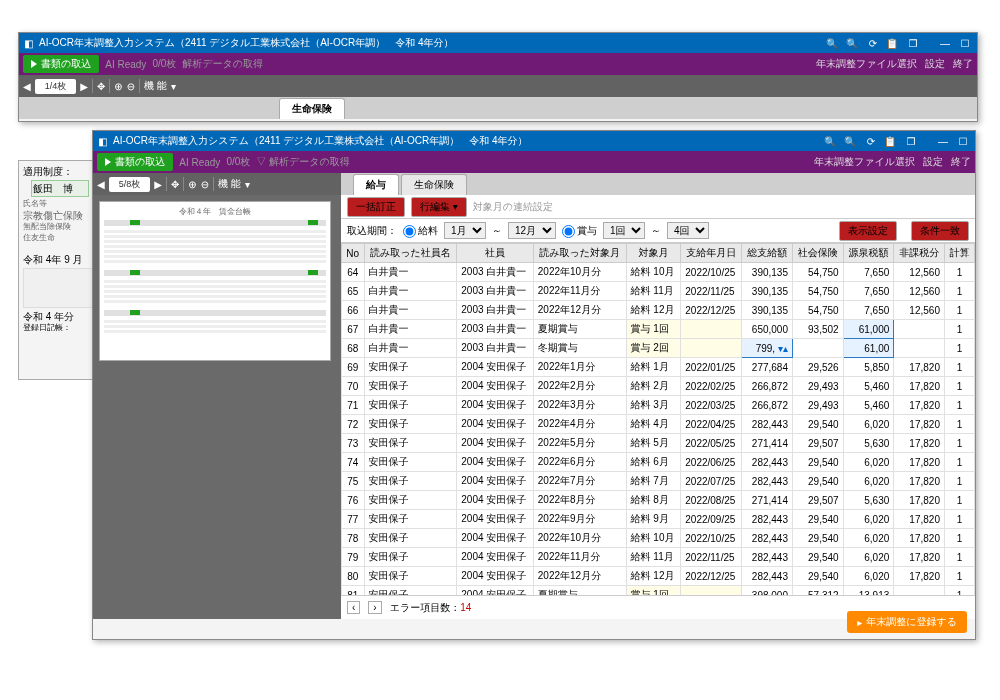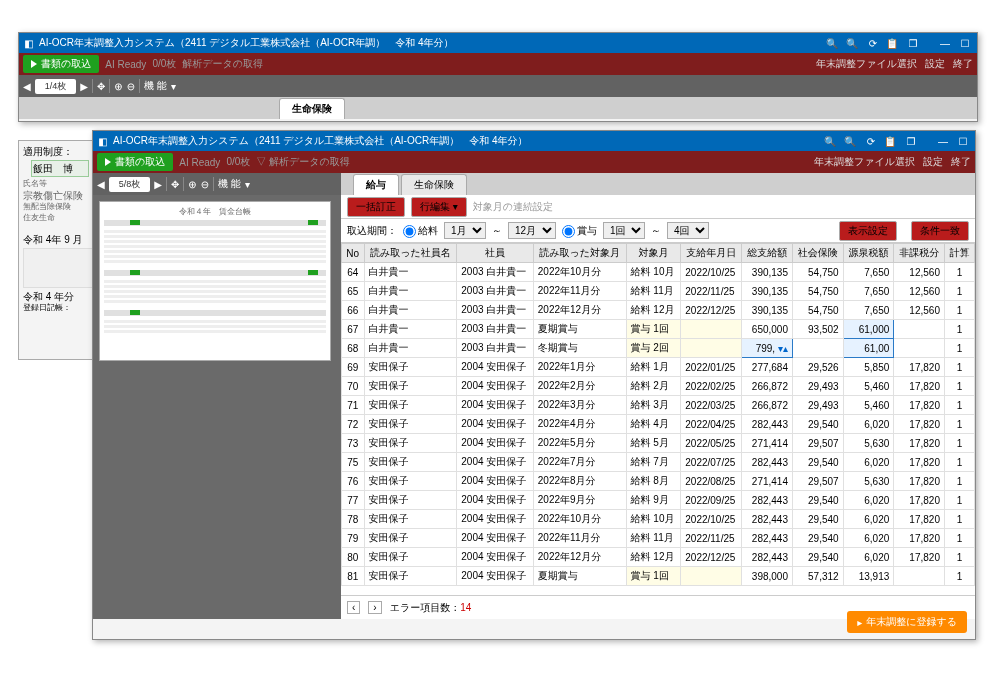--- a/index.html
+++ b/index.html
@@ -3,21 +3,21 @@
 <meta charset="utf-8">
 <style>
 *{box-sizing:border-box;margin:0;padding:0;font-family:"Meiryo","MS PGothic",sans-serif;font-size:10px}
 body{background:#fff;width:1000px;height:700px;position:relative;overflow:hidden}
 .win{position:absolute;background:#f4f4f4;border:1px solid #888;box-shadow:2px 2px 6px rgba(0,0,0,.3)}
 .titlebar{background:#0068b7;color:#fff;height:20px;display:flex;align-items:center;padding:0 4px;gap:4px}
 .titlebar .icn{width:12px;height:12px;display:inline-flex;align-items:center;justify-content:center}
 .titlebar .ttl{flex:1;white-space:nowrap;overflow:hidden}
 .titlebar .tools{display:flex;gap:4px}
 .titlebar .tools span{width:16px;height:16px;display:inline-flex;align-items:center;justify-content:center;cursor:pointer}
-.toolbar{background:#7f1d1d;color:#ddd;height:22px;display:flex;align-items:center;padding:0 4px;gap:6px}
+.toolbar{background:#701a75;color:#ddd;height:22px;display:flex;align-items:center;padding:0 4px;gap:6px}
 .toolbar .btn-green{background:#1fa01f;color:#fff;padding:2px 8px;border-radius:2px;cursor:pointer;display:flex;align-items:center;gap:4px}
 .toolbar .arrow-r{width:0;height:0;border-top:4px solid transparent;border-bottom:4px solid transparent;border-left:6px solid #fff}
 .toolbar .disabled{color:#999}
 .toolbar .right{margin-left:auto;display:flex;gap:8px;align-items:center}
 .toolbar .link{cursor:pointer}
 .pager{background:#626262;color:#fff;height:22px;display:flex;align-items:center;padding:0 4px;gap:4px}
 .pager span{cursor:pointer}
 .pager .pagebox{background:#fff;color:#333;padding:1px 10px;border-radius:2px;font-size:9px}
 .pager .sep{width:1px;height:14px;background:#888}
 .tabrow{background:#cfcfcf;height:22px;display:flex;align-items:flex-end;padding-left:12px;gap:2px}
@@ -88,21 +88,21 @@
  <span>⊖</span>
  <span class="sep"></span>
  <span>機 能</span>
       <span>▾</span>
 </div>
 <div class="tabrow" style="padding-left:260px">
  <div class="tab active">生命保険</div>
 </div>
 </div>
 
-<div class="sidepanel" style="left:18px;top:140px;width:84px;height:220px">
+<div class="sidepanel" style="left:18px;top:160px;width:84px;height:220px">
  <div>適用制度：</div>
  <div style="background:#e8f0e8;border:1px solid #9c9;padding:1px;margin:2px 8px">飯田　博</div>
  <div style="font-size:8px;color:#666">氏名等</div>
  <div style="font-size:10px;color:#666">宗教傷亡保険</div>
  <div style="font-size:8px;color:#666">無配当除保険</div>
  <div style="font-size:8px;color:#666">住友生命</div>
  <div style="height:10px"></div>
  <div><span>令和 4年</span> <span>9 月</span></div>
  <div style="height:40px;background:#f0f0f0;margin:2px 0;border:1px solid #ddd"></div>
  <div>令和 4 年分</div>
@@ -357,20 +357,33 @@
                 <td>2022年5月分</td>
                 <td>給料 5月</td>
                 <td>2022/05/25</td>
                 <td class="num">271,414</td>
                 <td class="num">29,507</td>
                 <td class="num">5,630</td>
                 <td class="num">17,820</td>
                 <td class="ctr">1</td>
               </tr>
               <tr>
+                <td class="ctr">74</td>
+                <td>安田保子</td>
+                <td>2004 安田保子</td>
+                <td>2022年6月分</td>
+                <td>給料 6月</td>
+                <td>2022/06/25</td>
+                <td class="num">282,443</td>
+                <td class="num">29,540</td>
+                <td class="num">6,020</td>
+                <td class="num">17,820</td>
+                <td class="ctr">1</td>
+              </tr>
+              <tr>
                 <td class="ctr">75</td>
                 <td>安田保子</td>
                 <td>2004 安田保子</td>
                 <td>2022年7月分</td>
                 <td>給料 7月</td>
                 <td>2022/07/25</td>
                 <td class="num">282,443</td>
                 <td class="num">29,540</td>
                 <td class="num">6,020</td>
                 <td class="num">17,820</td>

